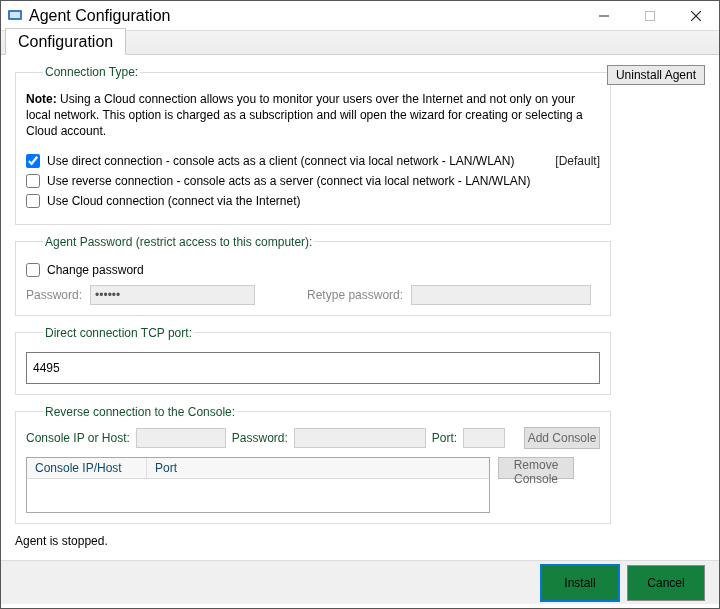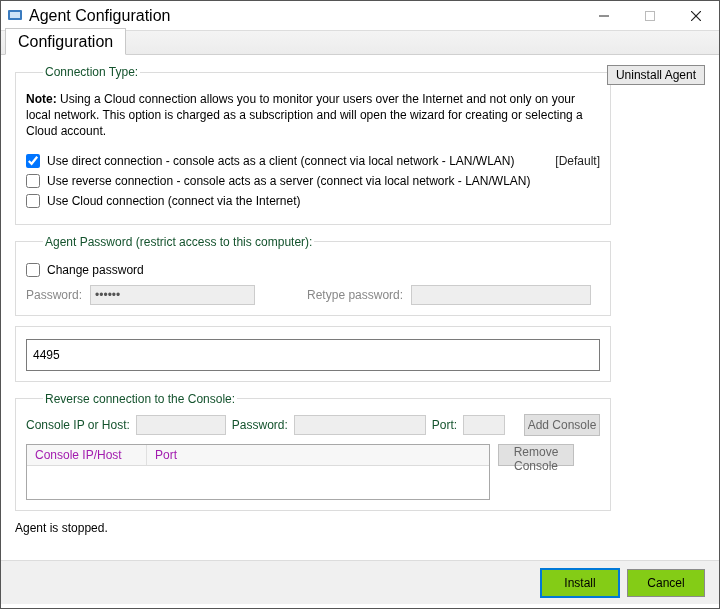--- a/index.html
+++ b/index.html
@@ -149,41 +149,41 @@
 }
 .table-box {
   border: 1px solid #a8a8a8;
   width: 464px;
   height: 56px;
 }
 .table-head {
   display: flex;
   background: #f7f7f7;
   border-bottom: 1px solid #dcdcdc;
-  color: #a21caf;
+  color: #0c4a6e;
 }
 .th { padding: 3px 8px; font-size: 12px; }
 .th1 { width: 120px; border-right: 1px solid #e0e0e0; }
 .status-line { margin-top: 10px; }
 
 .footer {
   height: 44px;
   background: #f0f0f0;
   border-top: 1px solid #dcdcdc;
   display: flex;
   align-items: center;
   justify-content: flex-end;
   padding-right: 14px;
   gap: 8px;
 }
 .footer button {
   width: 78px;
-  height: 28px;
-  font-size: 12px;
-  background: #84cc16;
+  height: 36px;
+  font-size: 12px;
+  background: #15803d;
   border: 1px solid #8a8a8a;
 }
 .footer button.primary {
   border: 1px solid #0078d7;
   outline: 1px solid #0078d7;
 }
 </style>
 </head>
 <body>
 
@@ -252,20 +252,21 @@
     <div class="pw-row">
       <label>Password:</label>
       <input type="password" class="pw1" disabled="" value="••••••" style="">
       <div style="flex:0 0 36px"></div>
       <label>Retype password:</label>
       <input type="password" class="pw2" disabled="" value="" style="">
     </div>
   </fieldset>
 
   <fieldset>
+    <legend>Direct connection TCP port:</legend>
     <input type="text" class="tcp-input" value="4495" style="">
   </fieldset>
 
   <fieldset>
     <legend>Reverse connection to the Console:</legend>
     <div class="rev-row">
       <label>Console IP or Host:</label>
       <input type="text" class="rev-ip" disabled="" value="" style="">
       <label>Password:</label>
       <input type="password" class="rev-pw" disabled="" value="" style="">

